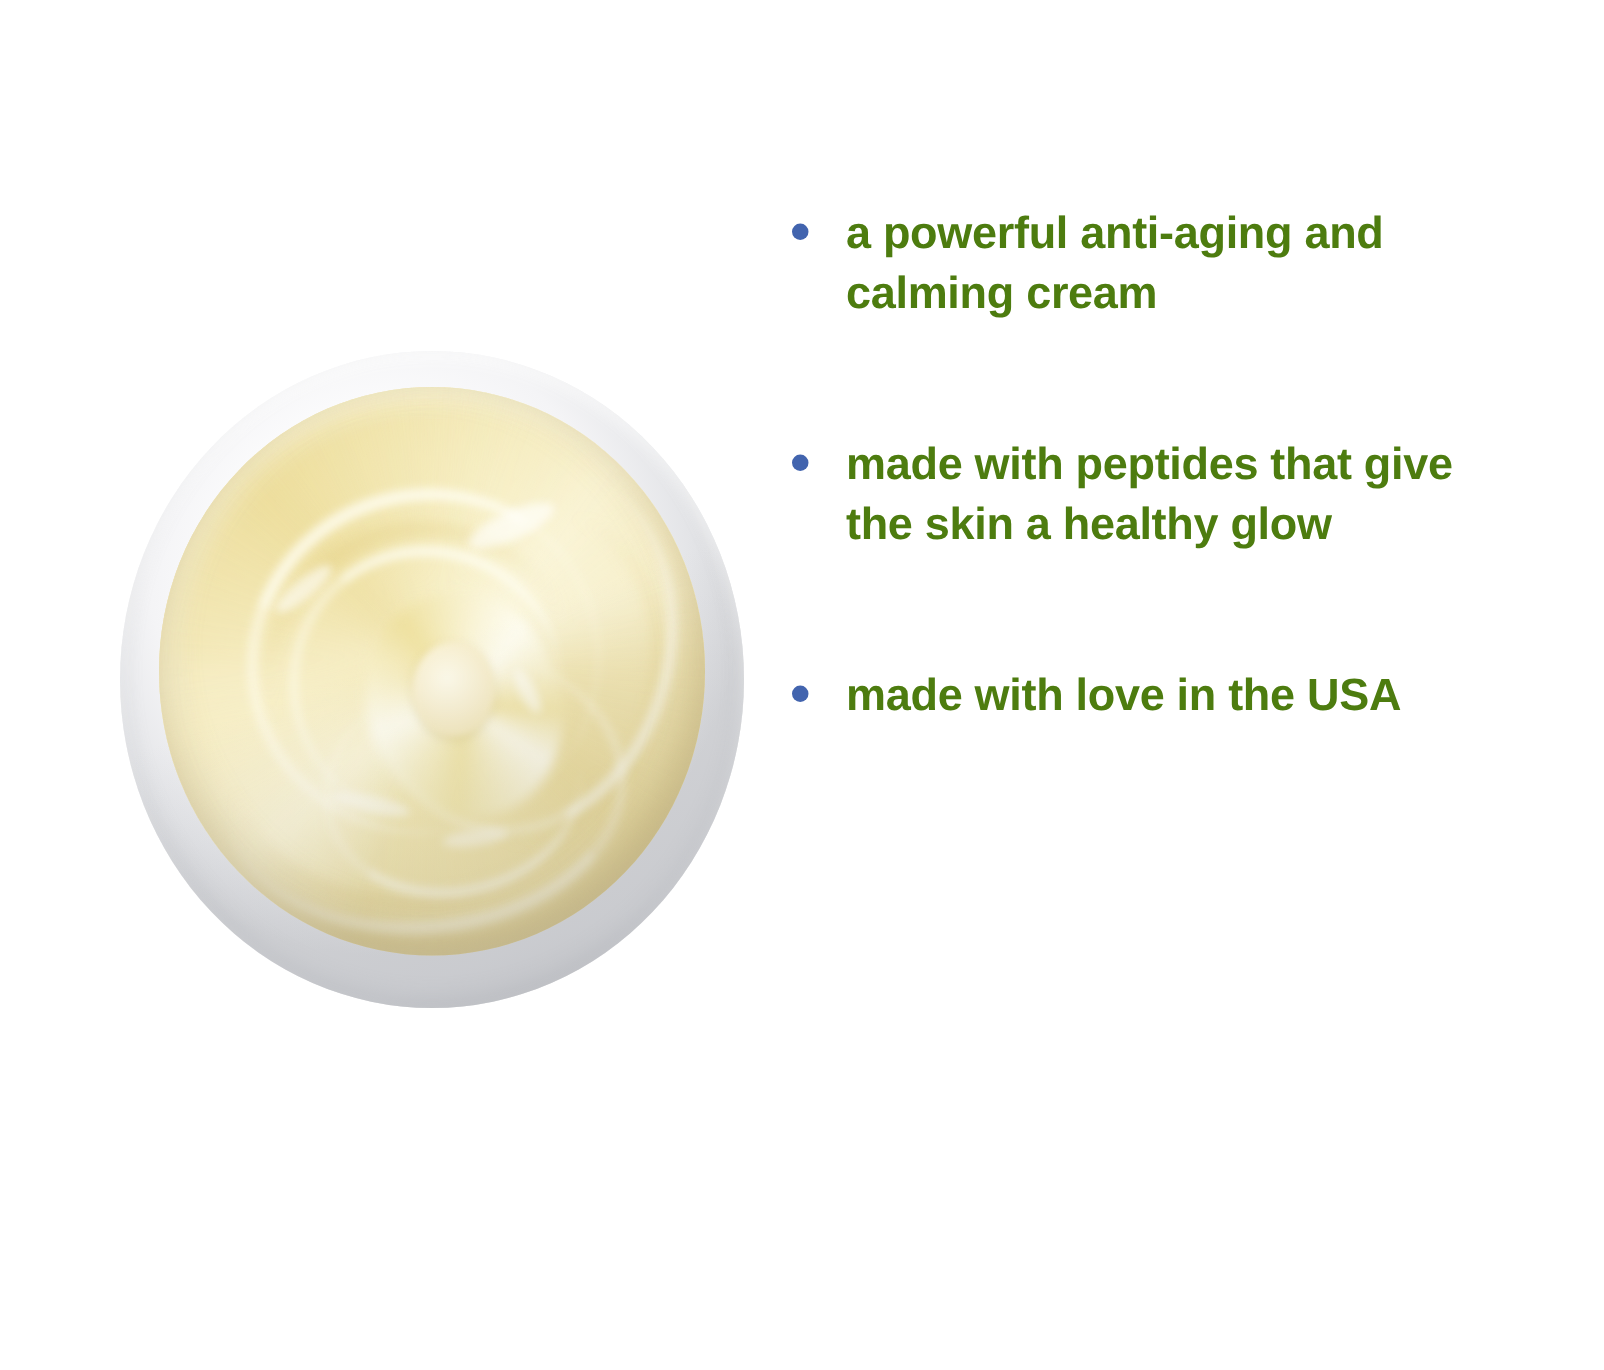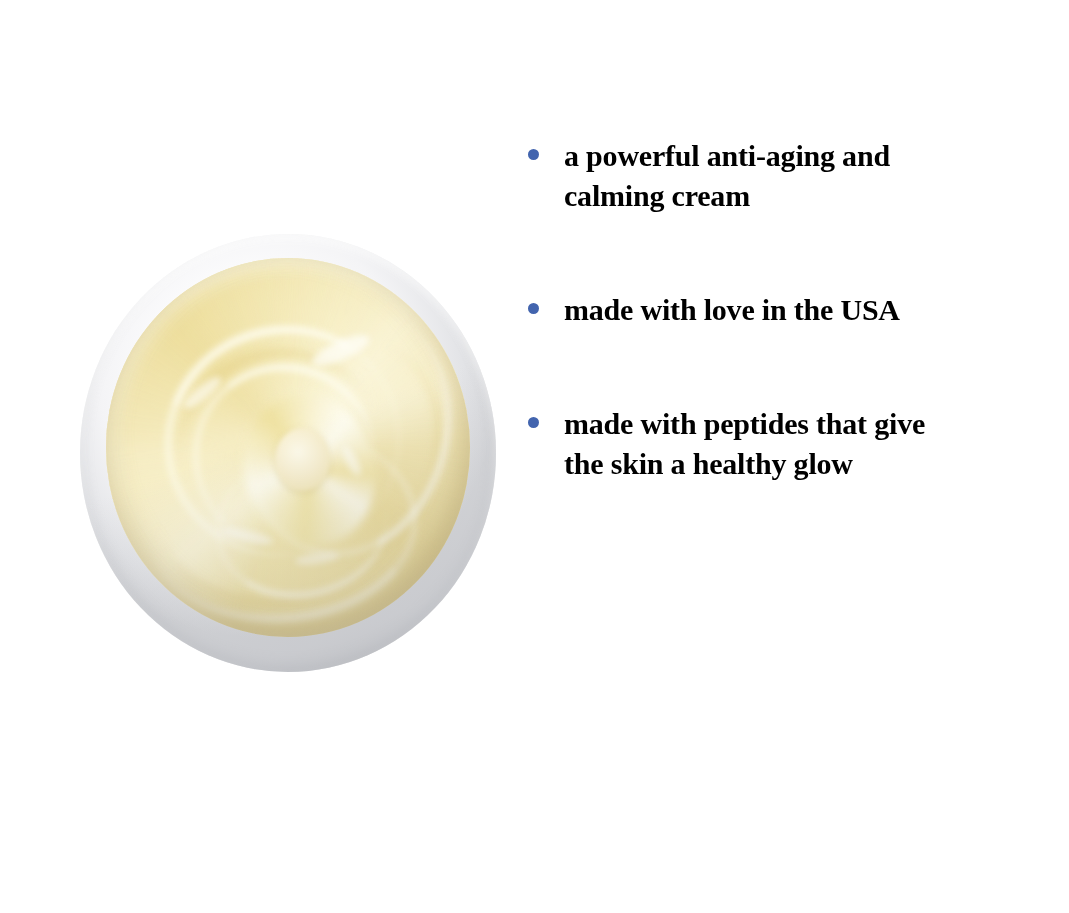--- a/index.html
+++ b/index.html
@@ -251,22 +251,22 @@
     width: 11px;
     height: 11px;
     border-radius: 50%;
     background: #4264ae;
     margin-top: 13px;
     margin-right: 25px;
   }
 
   .feature-text {
     flex: 1 1 auto;
-    color: #000000;
-    font-family: Liberation Serif, serif;
+    color: #4d7c0f;
+    font-family: Liberation Sans, sans-serif;
     font-weight: bold;
     font-size: 30px;
     line-height: 1.33;
     letter-spacing: -0.2px;
     white-space: pre-line;
   }
 </style>
 </head>
 <body>
 
@@ -307,24 +307,24 @@
 
     <li class="feature-item">
       <span class="bullet-marker"></span>
       <span class="feature-text">a powerful anti-aging and
 calming cream</span>
     </li>
 
 
     <li class="feature-item">
       <span class="bullet-marker"></span>
-      <span class="feature-text">made with love in the USA</span>
-    </li>
-
-    <li class="feature-item">
-      <span class="bullet-marker"></span>
       <span class="feature-text">made with peptides that give
 the skin a healthy glow</span>
     </li>
 
+    <li class="feature-item">
+      <span class="bullet-marker"></span>
+      <span class="feature-text">made with love in the USA</span>
+    </li>
+
   </ul>
 
 </div>
 
 </body></html>

